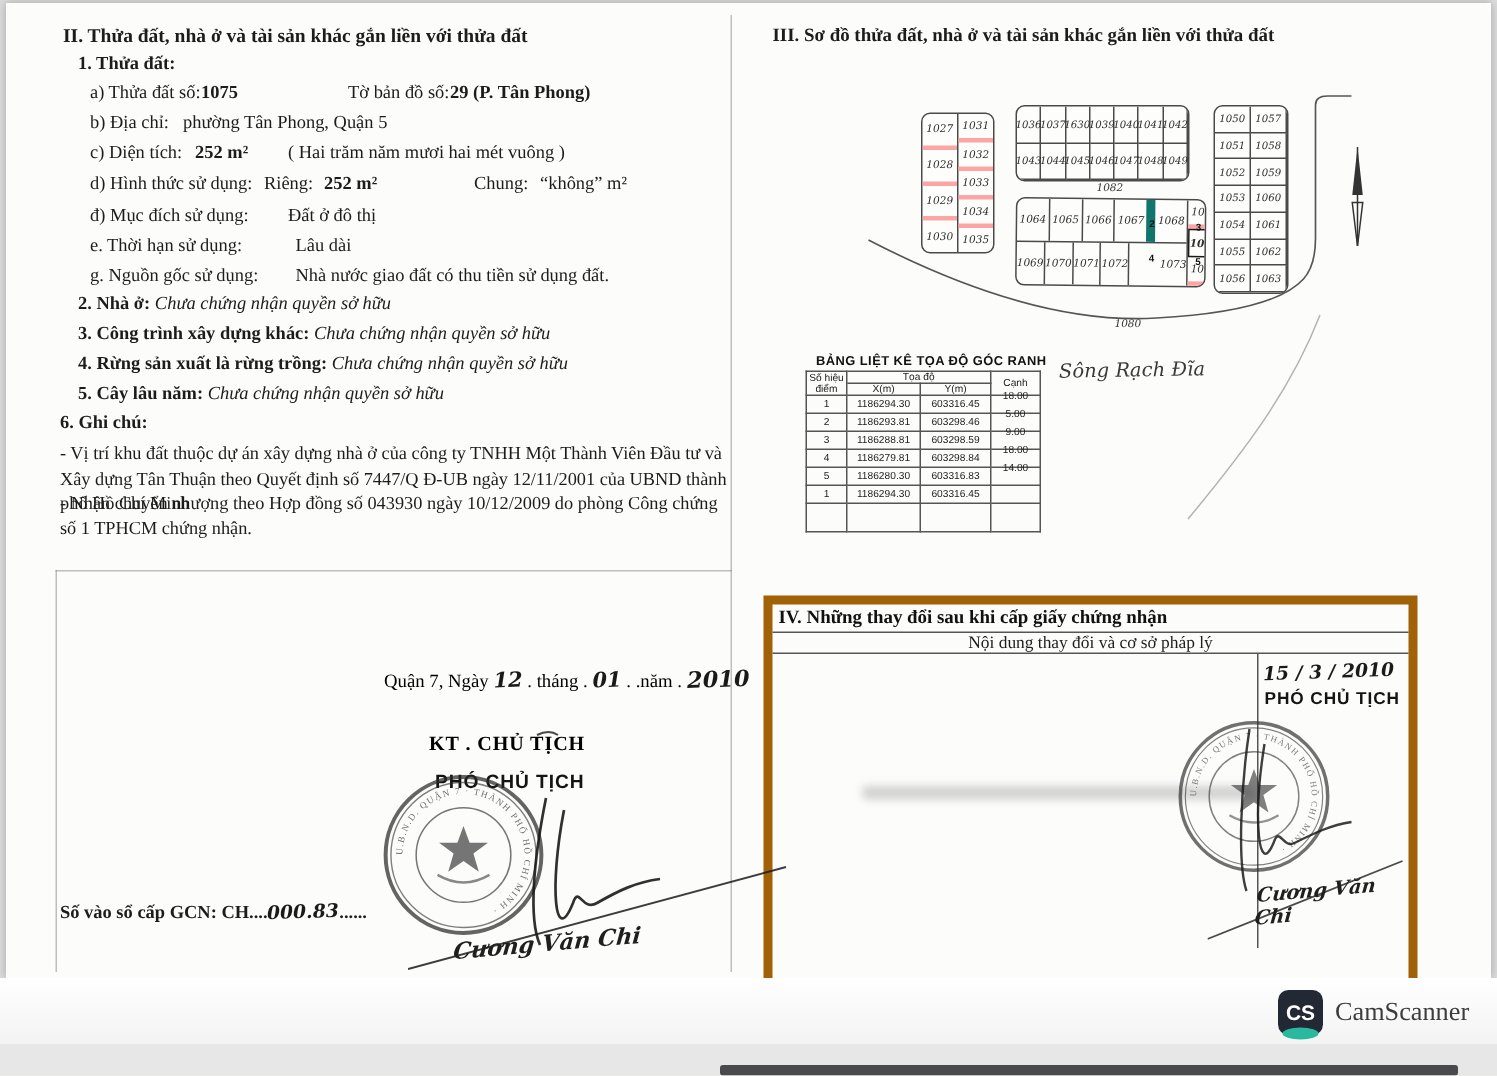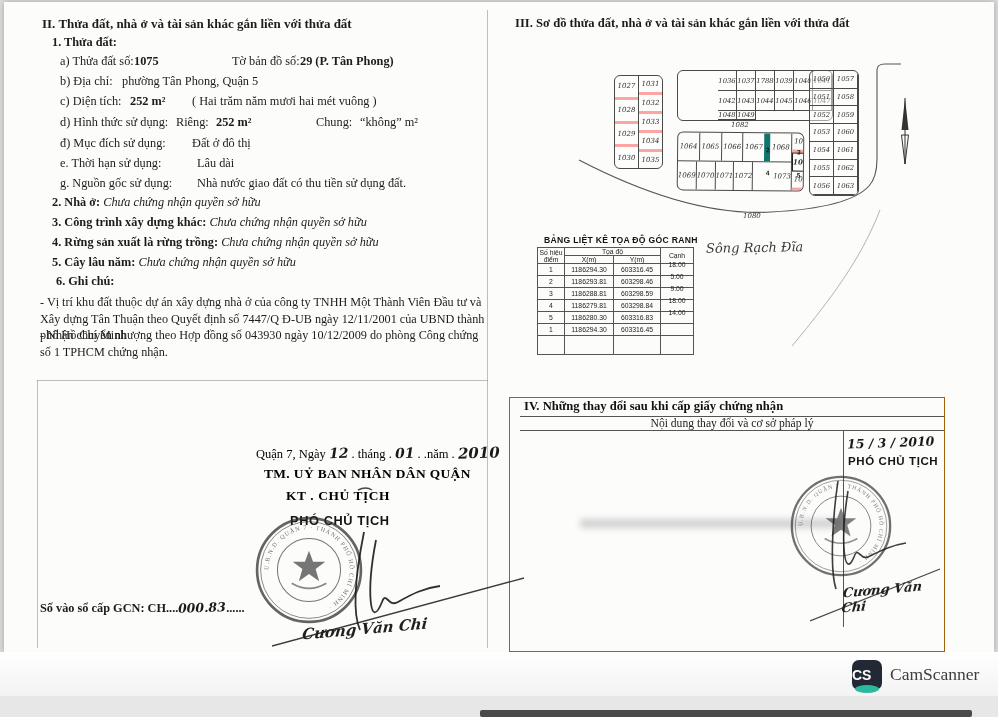--- a/index.html
+++ b/index.html
@@ -13,52 +13,52 @@
   .i{font-style:italic;}
   .sec-title{font-weight:bold;font-size:13px;}
   .note{font-size:12.2px;line-height:16.5px;}
   
   .rightcol{position:absolute;left:505px;top:12px;width:475px;color:#1c1c1c;}
   .lot-block{position:absolute;border:1px solid #4a4a4a;border-radius:6px;overflow:hidden;background:rgba(253,253,252,.5);}
   .bcol{flex:1;display:flex;flex-direction:column;}
   .bcol + .bcol{border-left:1px solid #4a4a4a;}
   .cell{flex:1;display:flex;align-items:center;justify-content:center;font:italic 7px "DejaVu Serif",serif;color:#2e2e2e;border-bottom:3px solid #fca5a5;min-width:0;min-height:0;}
   .bcol .cell:last-child{border-bottom:none;}
-  .grid7{display:grid;grid-template-columns:repeat(6,1fr);grid-template-rows:repeat(2,1fr);padding-left:40px;}
+  .grid7{display:grid;grid-template-columns:repeat(7,1fr);grid-template-rows:repeat(2,1fr);}
   .grid2x7{display:grid;grid-template-columns:repeat(2,1fr);grid-template-rows:repeat(7,1fr);}
   .gcell{display:flex;align-items:center;justify-content:center;font:italic 6.8px "DejaVu Serif",serif;color:#2e2e2e;border-right:1px solid #4a4a4a;border-bottom:1px solid #4a4a4a;min-width:0;min-height:0;}
   .maplabel{position:absolute;font:italic 7px "DejaVu Serif",serif;color:#333;}
   .corner-digit{position:absolute;font:bold 6.5px "Liberation Sans",sans-serif;color:#111;}
   
   .coord-title{position:absolute;font:bold 8.6px "Liberation Sans",sans-serif;letter-spacing:.3px;color:#111;}
   table.coord{position:absolute;border-collapse:collapse;font:6.8px "Liberation Sans",sans-serif;color:#222;}
   table.coord th,table.coord td{border:1px solid #555;text-align:center;padding:0 1px;font-weight:normal;}
   table.coord td{height:11px;}
   .edge-val{position:relative;top:-5px;display:inline-block;}
   .river{position:absolute;font:italic 13px "DejaVu Serif",serif;color:#3a3a3a;transform:rotate(-1deg);}
   
-  .sec4{position:absolute;border:1px solid #a16207;background:rgba(253,253,252,.4);padding-left:10px;}
+  .sec4{position:absolute;border:6px solid #a16207;background:rgba(253,253,252,.4);}
   .sec4-title{font-weight:bold;font-size:12.6px;padding:1px 4px 2px 4px;border-bottom:1px solid #555;color:#111;}
   .sec4-head{display:flex;border-bottom:1px solid #555;}
   .sec4-left{flex:1;display:flex;align-items:center;justify-content:center;font-size:11.6px;}
   .sec4-right{width:101px;border-left:1px solid #555;text-align:center;font-size:10.6px;line-height:12px;padding:2px 3px;}
   .sec4-body{position:relative;height:196px;}
   .sec4-divider{position:absolute;left:323px;top:0;bottom:0;width:0;border-left:1px solid #555;}
   
   .hw{font-family:"DejaVu Serif",serif;font-style:italic;font-weight:bold;display:inline-block;transform:rotate(-2deg);color:#1a1a1a;}
   .sig-name{font-family:"DejaVu Serif",serif;font-style:italic;font-weight:bold;color:#1f1f1f;display:inline-block;transform:rotate(-5deg) skewX(-10deg);}
   .role{font-family:"Liberation Sans",sans-serif;font-weight:bold;color:#141414;letter-spacing:.6px;}
   .stamp{opacity:.85;}
   .redact{position:absolute;background:#bbb;filter:blur(3px);opacity:.65;border-radius:2px;}
   .thinline{position:absolute;background:#8a8a8a;opacity:.55;}
   
   .footer{position:absolute;left:0;top:652px;width:998px;height:44px;background:linear-gradient(#ffffff,#f3f3f3);}
   .gray-strip{position:absolute;left:0;top:696px;width:998px;height:21px;background:#e7e7e7;}
   .dark-bar{position:absolute;left:480px;top:710px;width:492px;height:7px;background:#4a4a4d;border-radius:2px;}
-  .cs-icon{position:absolute;width:30px;height:30px;background:#232835;border-radius:7px;display:flex;align-items:center;color:#fff;font:bold 14px "Liberation Sans",sans-serif;z-index:1;}
+  .cs-icon{position:absolute;width:30px;height:30px;background:#232835;border-radius:7px;display:flex;align-items:center;justify-content:center;color:#fff;font:bold 14px "Liberation Sans",sans-serif;z-index:1;}
   .cs-icon::after{content:"";position:absolute;left:3px;right:3px;bottom:-3px;height:8px;background:#2ab99e;border-radius:50%;z-index:-1;}
   .cs-text{position:absolute;font:17.5px "Liberation Serif",serif;color:#3d3d3d;}
   svg{display:block;}
   .overlay{pointer-events:none;}
 </style>
 </head>
 <body>
 
 <div class="doc">
 
@@ -114,21 +114,21 @@
       <span class="i">Chưa chứng nhận quyền sở hữu</span>
     </div>
     <div class="line" style="left:14px;top:221px;text-align:center;">
       <span class="b">4. Rừng sản xuất là rừng trồng:</span>
       <span class="i">Chưa chứng nhận quyền sở hữu</span>
     </div>
     <div class="line" style="left:14px;top:241px;">
       <span class="b">5. Cây lâu năm:</span>
       <span class="i">Chưa chứng nhận quyền sở hữu</span>
     </div>
-    <div class="line b" style="left:18px;top:260px;">6. Ghi chú:</div>
+    <div class="line b" style="left:2px;top:260px;">6. Ghi chú:</div>
 
     <div class="abs note" style="left:2px;top:280px;width:448px;">- Vị trí khu đất thuộc dự án xây dựng nhà ở của công ty TNHH Một Thành Viên Đầu tư và Xây dựng Tân Thuận theo Quyết định số 7447/Q Đ-UB ngày 12/11/2001 của UBND thành phố Hồ Chí Minh</div>
     <div class="abs note" style="left:2px;top:313px;width:448px;">- Nhận chuyển nhượng theo Hợp đồng số 043930 ngày 10/12/2009 do phòng Công chứng số 1 TPHCM chứng nhận.</div>
   </div>
 
   <div class="rightcol">
     <div class="abs sec-title" style="left:6px;top:2px;font-size:12.6px;">III. Sơ đồ thửa đất, nhà ở và tài sản khác gắn liền với thửa đất</div>
 
     <svg class="abs overlay" style="left:0;top:0;" width="475" height="380" viewBox="0 0 475 380">
       <path d="M 70 146 Q 180 203 262 198 Q 340 194 360 172 Q 368 163 368 145 L 368 56 Q 368 50 376 50 L 392 50" fill="none" stroke="#555" stroke-width="1.1"></path>
@@ -152,21 +152,21 @@
         <div class="cell">1032</div>
         <div class="cell">1033</div>
         <div class="cell">1034</div>
         <div class="cell">1035</div>
       </div>
     </div>
 
     <div class="lot-block grid7" style="left:168px;top:56px;width:114px;height:49px;">
       <div class="gcell">1036</div>
       <div class="gcell">1037</div>
-      <div class="gcell">1788</div>
+      <div class="gcell">1630</div>
       <div class="gcell">1039</div>
       <div class="gcell">1040</div>
       <div class="gcell">1041</div>
       <div class="gcell">1042</div>
       <div class="gcell">1043</div>
       <div class="gcell">1044</div>
       <div class="gcell">1045</div>
       <div class="gcell">1046</div>
       <div class="gcell">1047</div>
       <div class="gcell">1048</div>
@@ -315,21 +315,20 @@
 
   <div class="abs" style="left:228px;top:438px;width:300px;height:212px;">
     <div class="abs" style="left:24px;top:4px;font-size:12.5px;white-space:nowrap;">
       <span>Quận 7, Ngày</span>
       <span class="hw" style="font-size:14px;">12</span>
       <span>. tháng .</span>
       <span class="hw" style="font-size:14px;">01</span>
       <span>. .năm .</span>
       <span class="hw" style="font-size:15px;">2010</span>
     </div>
-    <div class="abs b" style="left:32px;top:26px;font-size:13.4px;letter-spacing:.4px;">TM. UỶ BAN NHÂN DÂN QUẬN</div>
     <div class="abs b" style="left:54px;top:48px;font-size:13.4px;letter-spacing:.6px;">KT . CHỦ TỊCH</div>
     <div class="abs role" style="left:58px;top:73px;font-size:12.8px;">PHÓ CHỦ TỊCH</div>
 
     <svg class="abs stamp" style="left:21px;top:74px;" width="112" height="112" viewBox="0 0 110 110">
       <defs>
           <path id="arc1" d="M 55 55 m -40 0 a 40 40 0 1 1 80 0 a 40 40 0 1 1 -80 0"></path>
         </defs>
       <circle cx="55" cy="55" r="51" fill="none" stroke="#2a2a2a" stroke-width="2.6" opacity=".85"></circle>
       <circle cx="55" cy="55" r="47.5" fill="none" stroke="#2a2a2a" stroke-width=".9" opacity=".7"></circle>
       <circle cx="55" cy="55" r="31" fill="none" stroke="#2a2a2a" stroke-width="1" opacity=".75"></circle>

